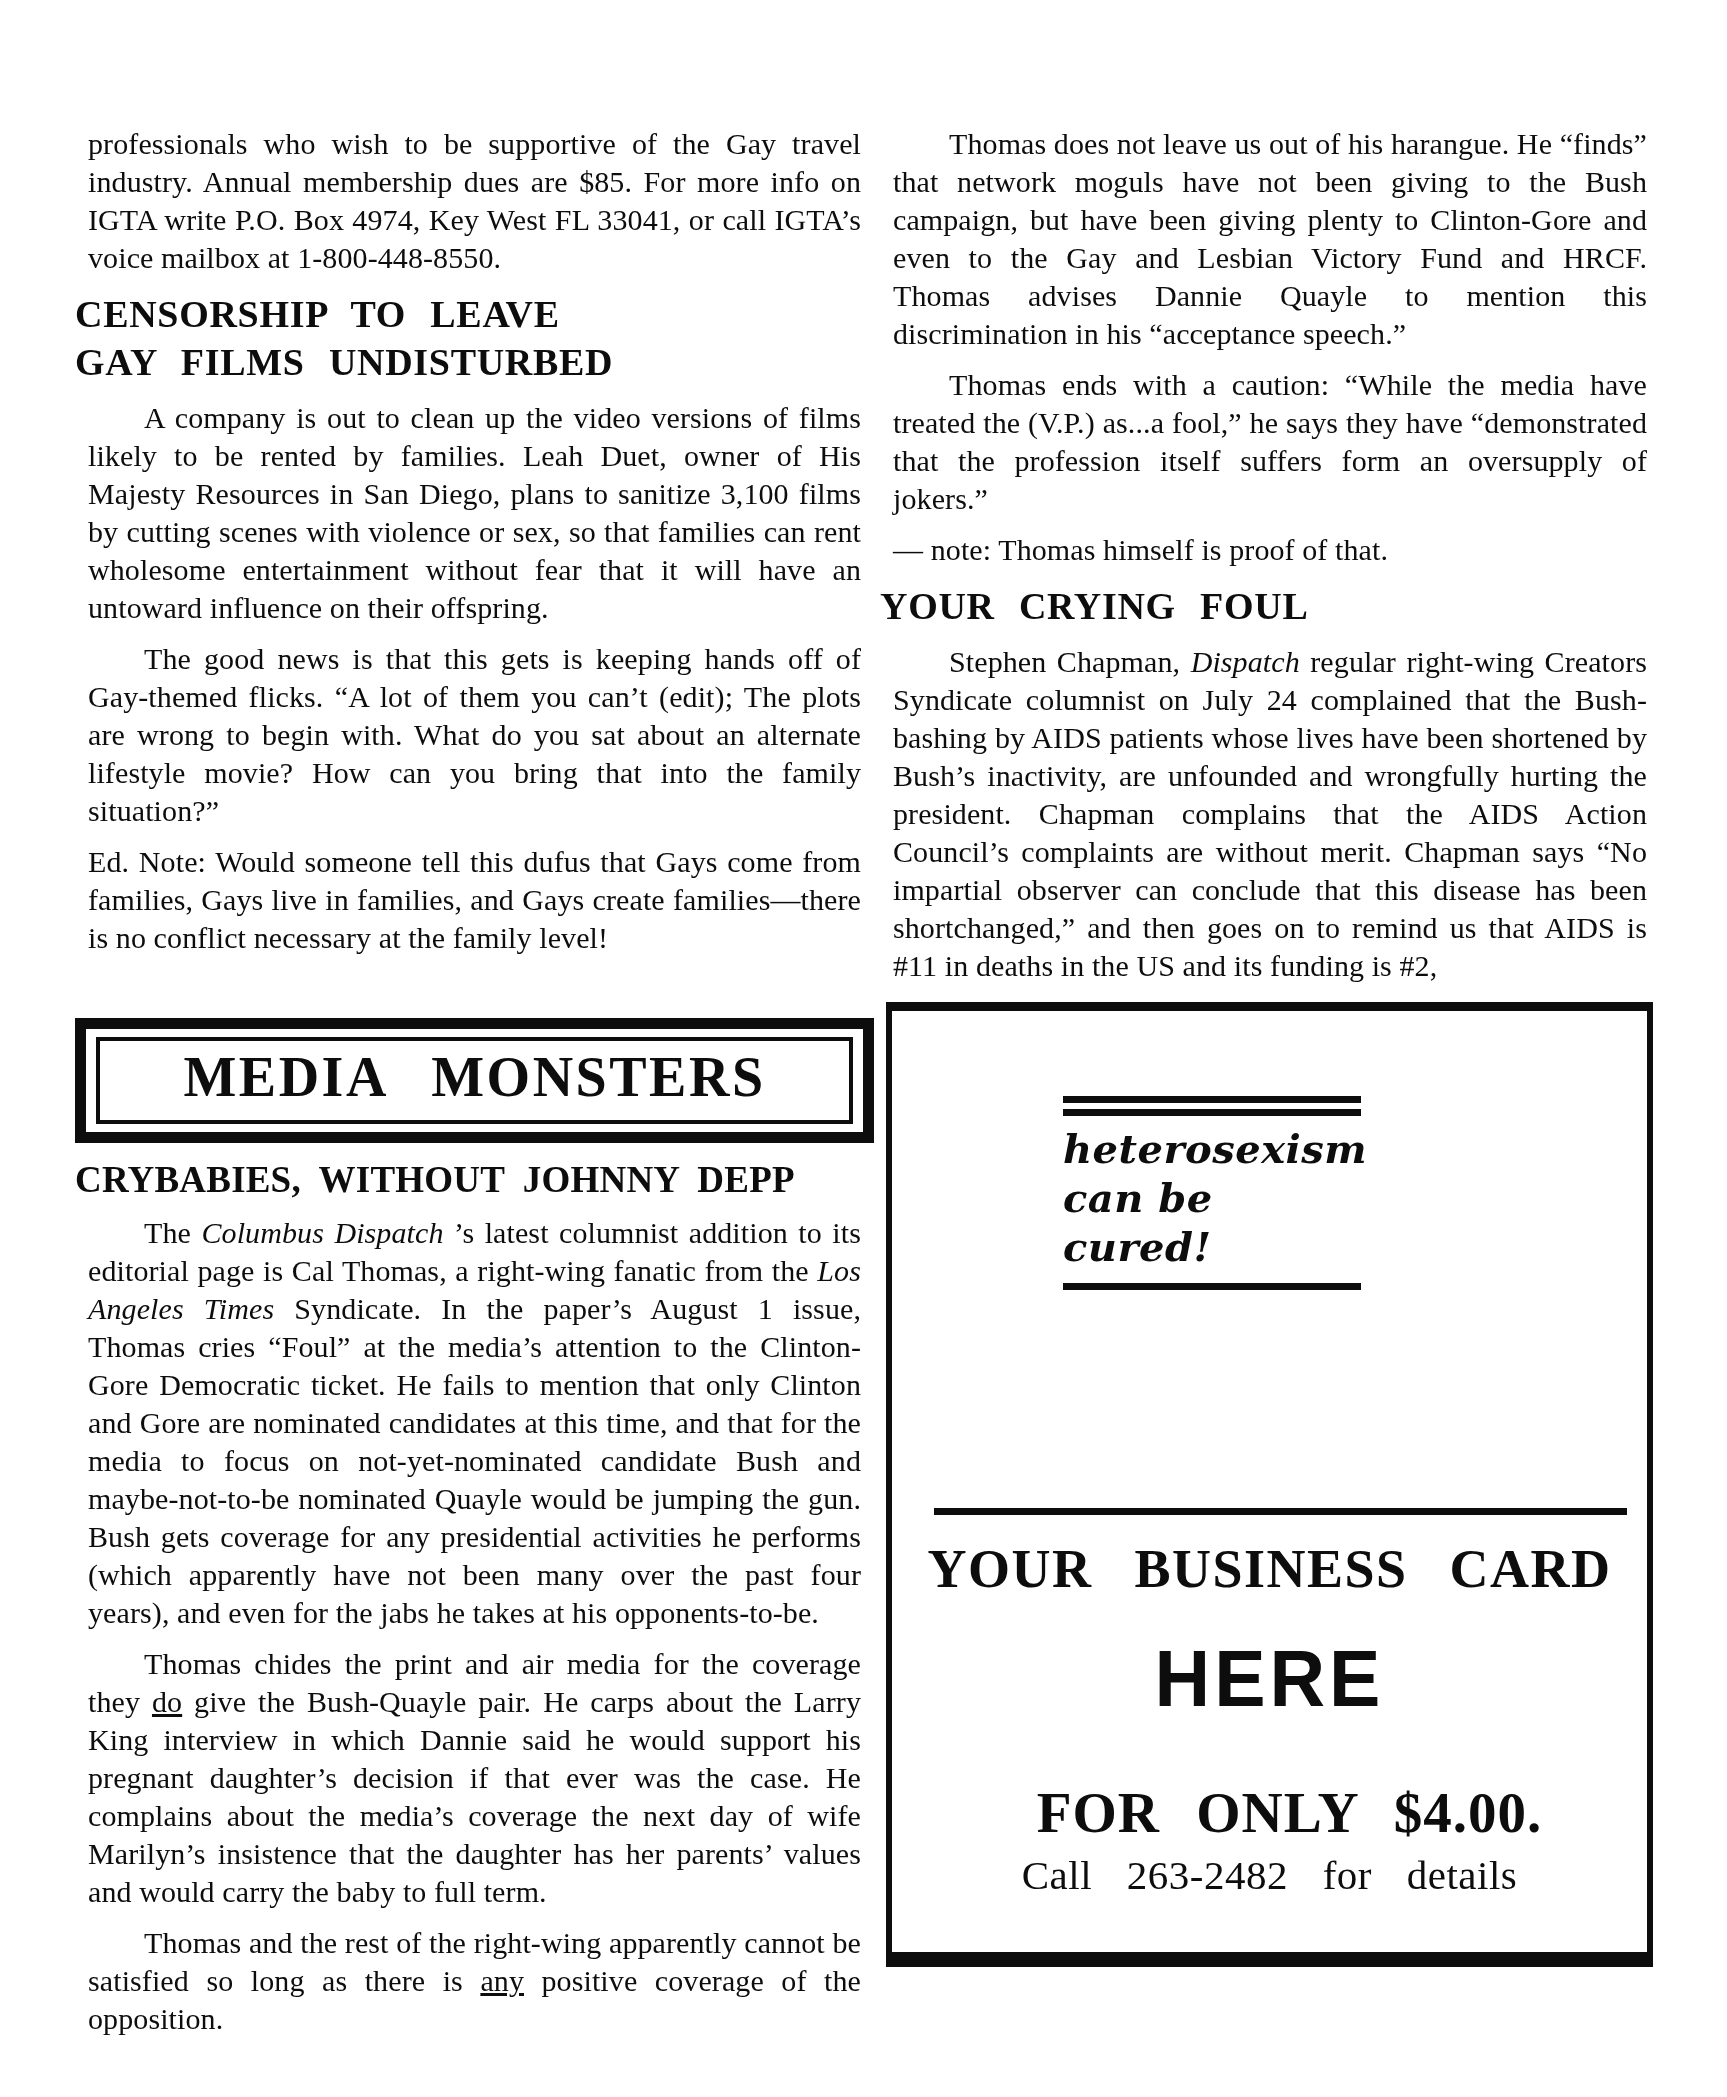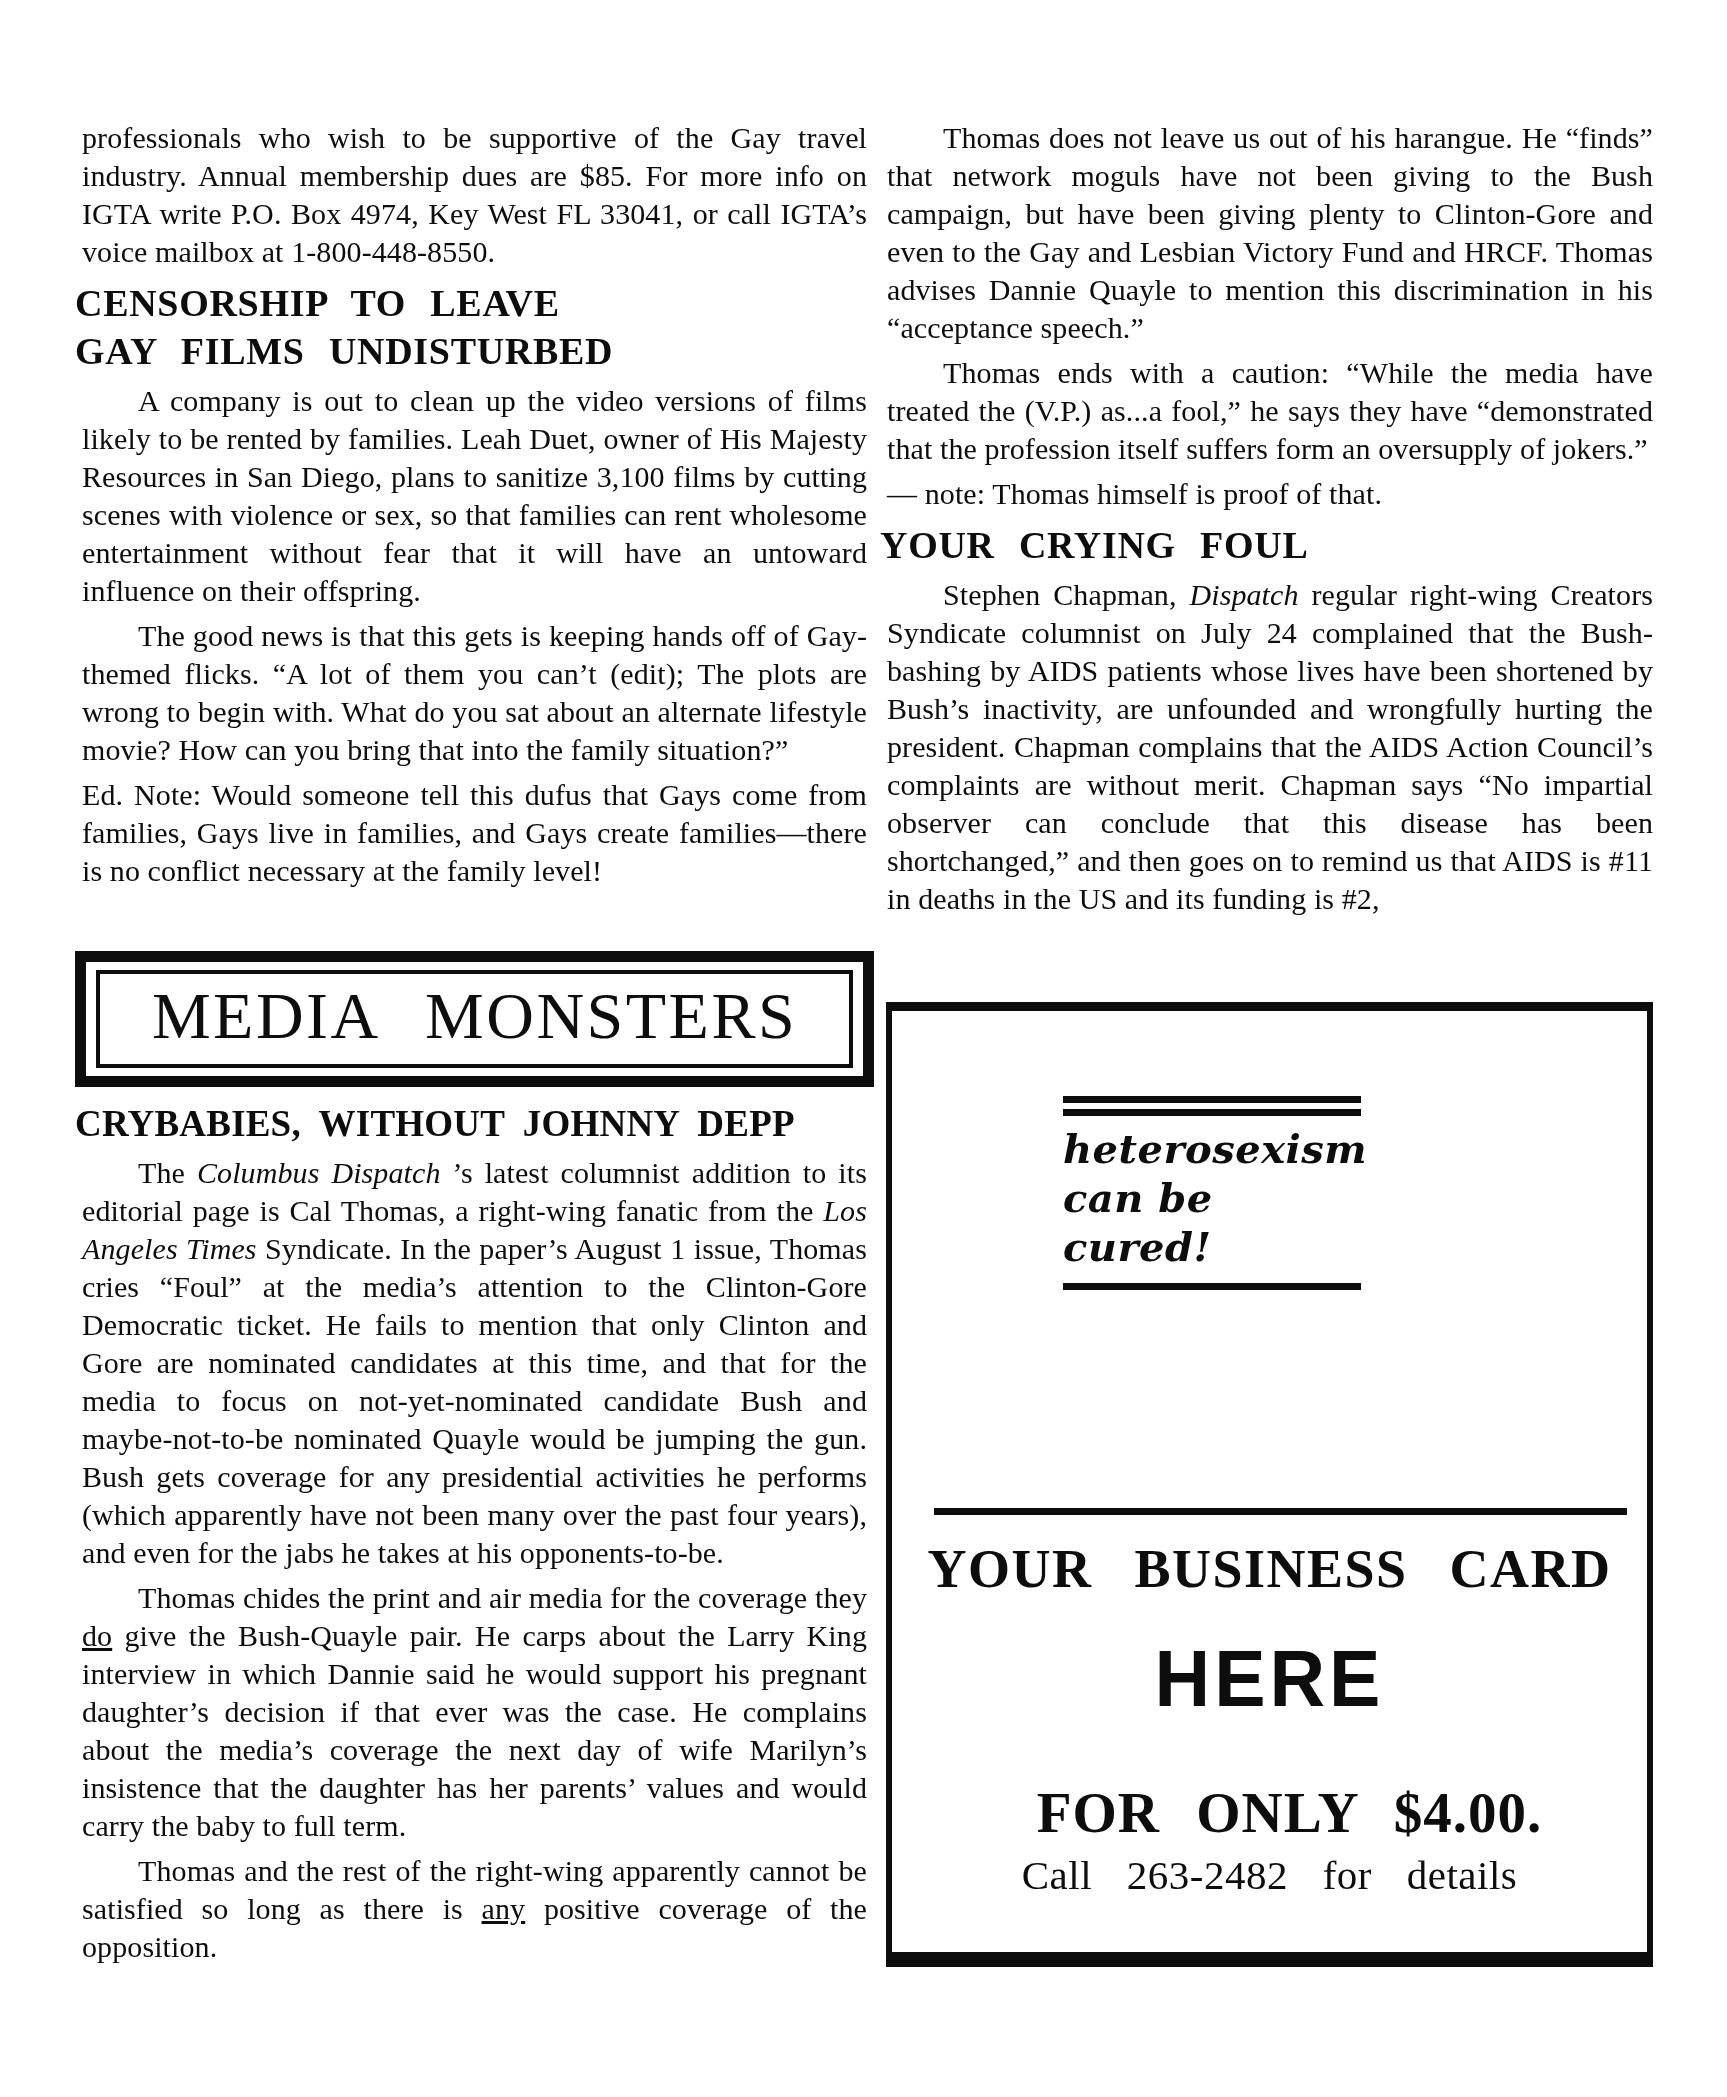--- a/index.html
+++ b/index.html
@@ -9,21 +9,21 @@
     background:#ffffff;
     color:#0d0d0d;
     font-family:"Liberation Serif", serif;
     overflow:hidden;
   }
   .col { position:absolute; top:112px; }
   .col-left  { left:75px;  width:799px; }
   .col-right { left:880px; width:780px; }
 
   p.body {
-    margin:7px;
+    margin:13px;
     font-size:30px;
     line-height:38px;
     text-align:justify;
     letter-spacing:0.1px;
   }
   p.indent { text-indent:56px; }
 
   h2.section {
     margin:8px 0 5px 0;
     font-size:38px;
@@ -46,22 +46,22 @@
     margin:61px 0 0 0;
     border:11px solid #0d0d0d;
     padding:8px 10px;
   }
   .mm-inner {
     border:4.5px solid #0d0d0d;
     padding:5px 5px 11px 5px;
     text-align:center;
   }
   .mm-title {
-    font-size:66px;
-    font-weight:normal;
+    font-size:56px;
+    font-weight:bold;
     letter-spacing:2.5px;
     word-spacing:29px;
     line-height:1.12;
   }
 
   
   .ad-box {
     position:absolute;
     left:886px; top:1002px;
     width:767px; height:965px;

